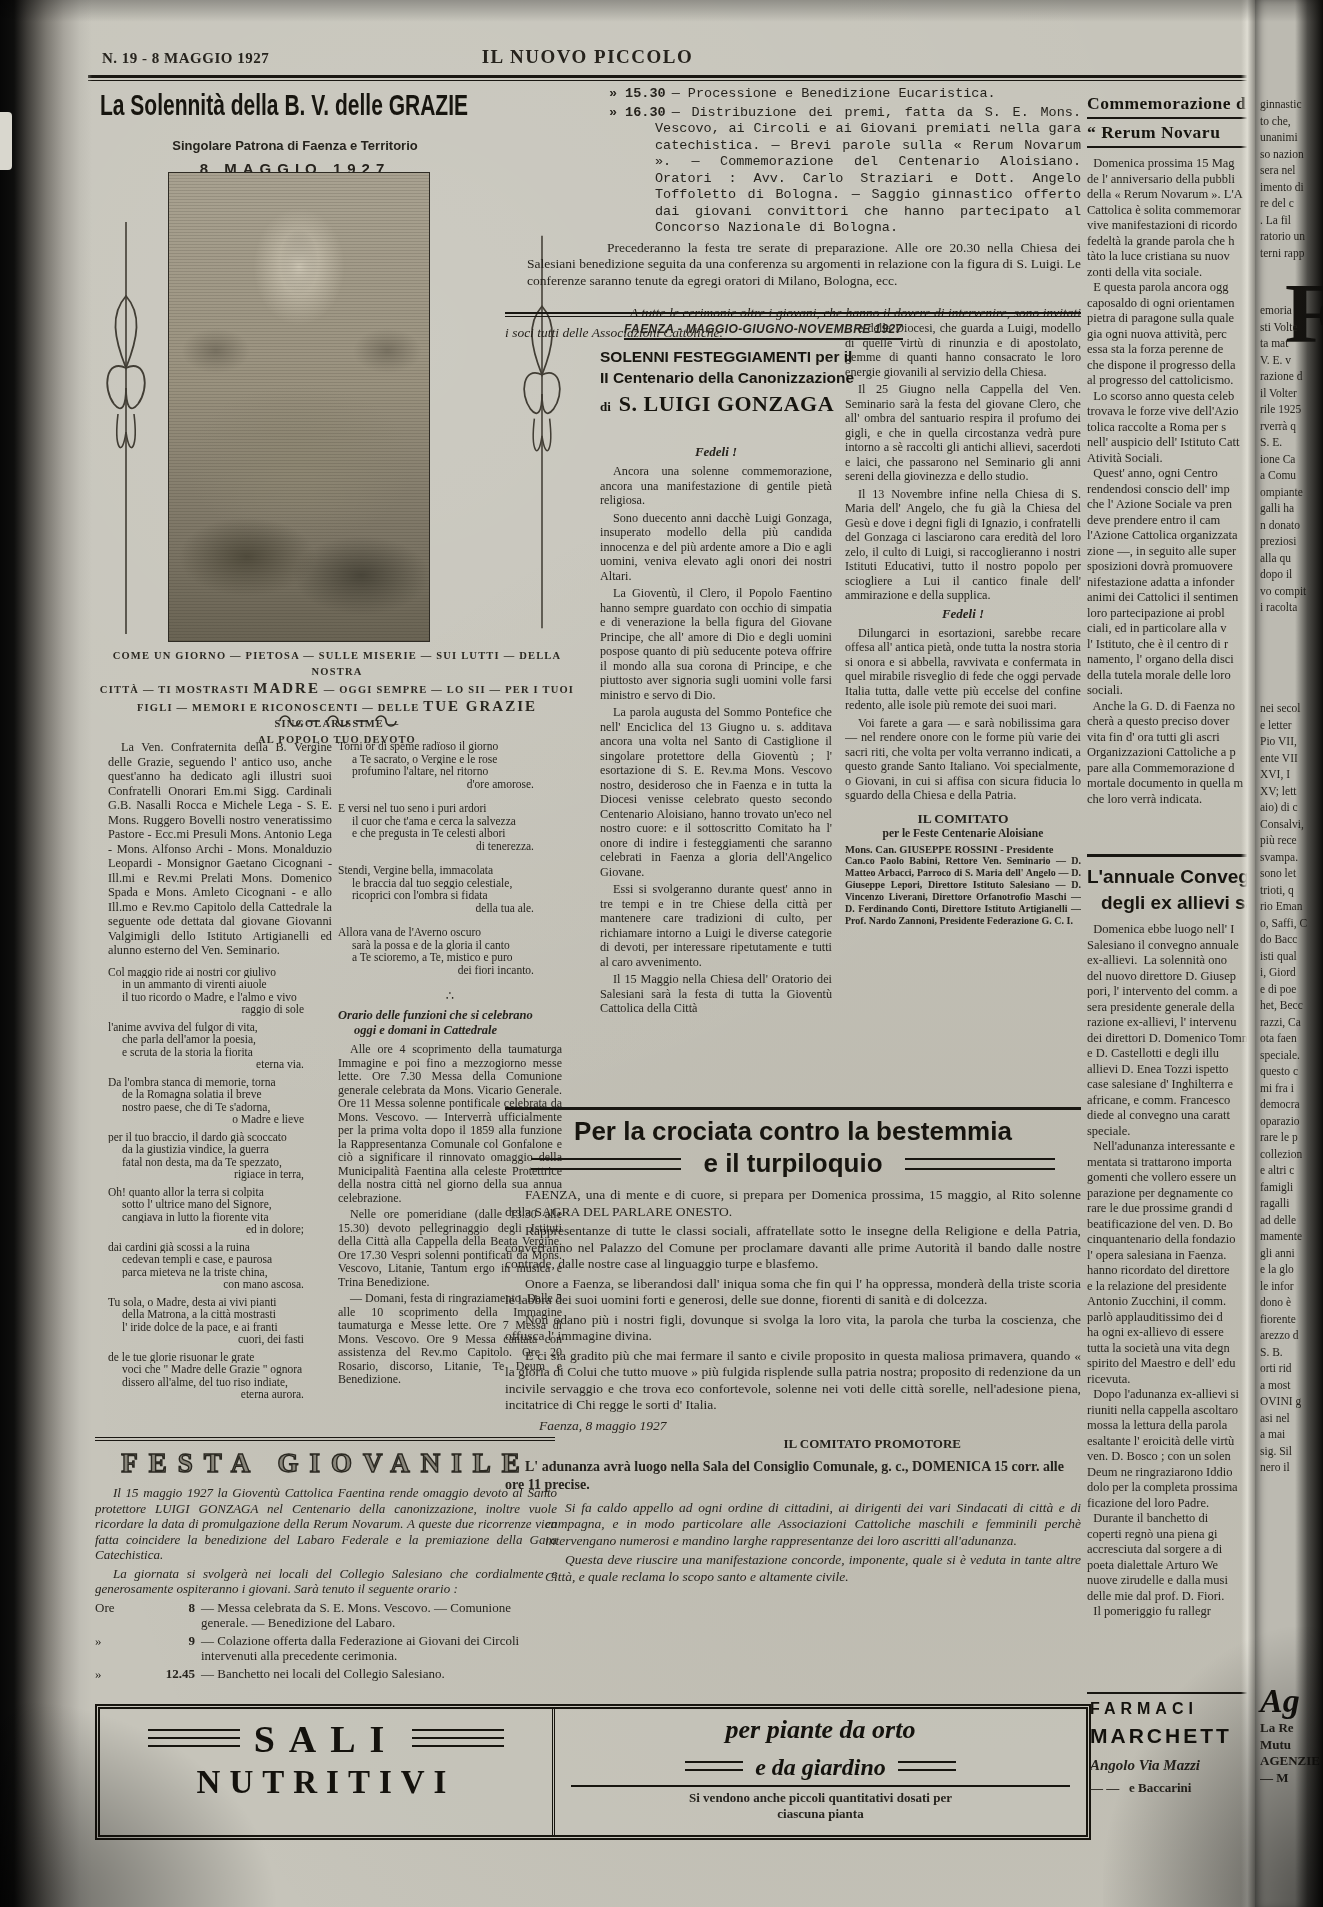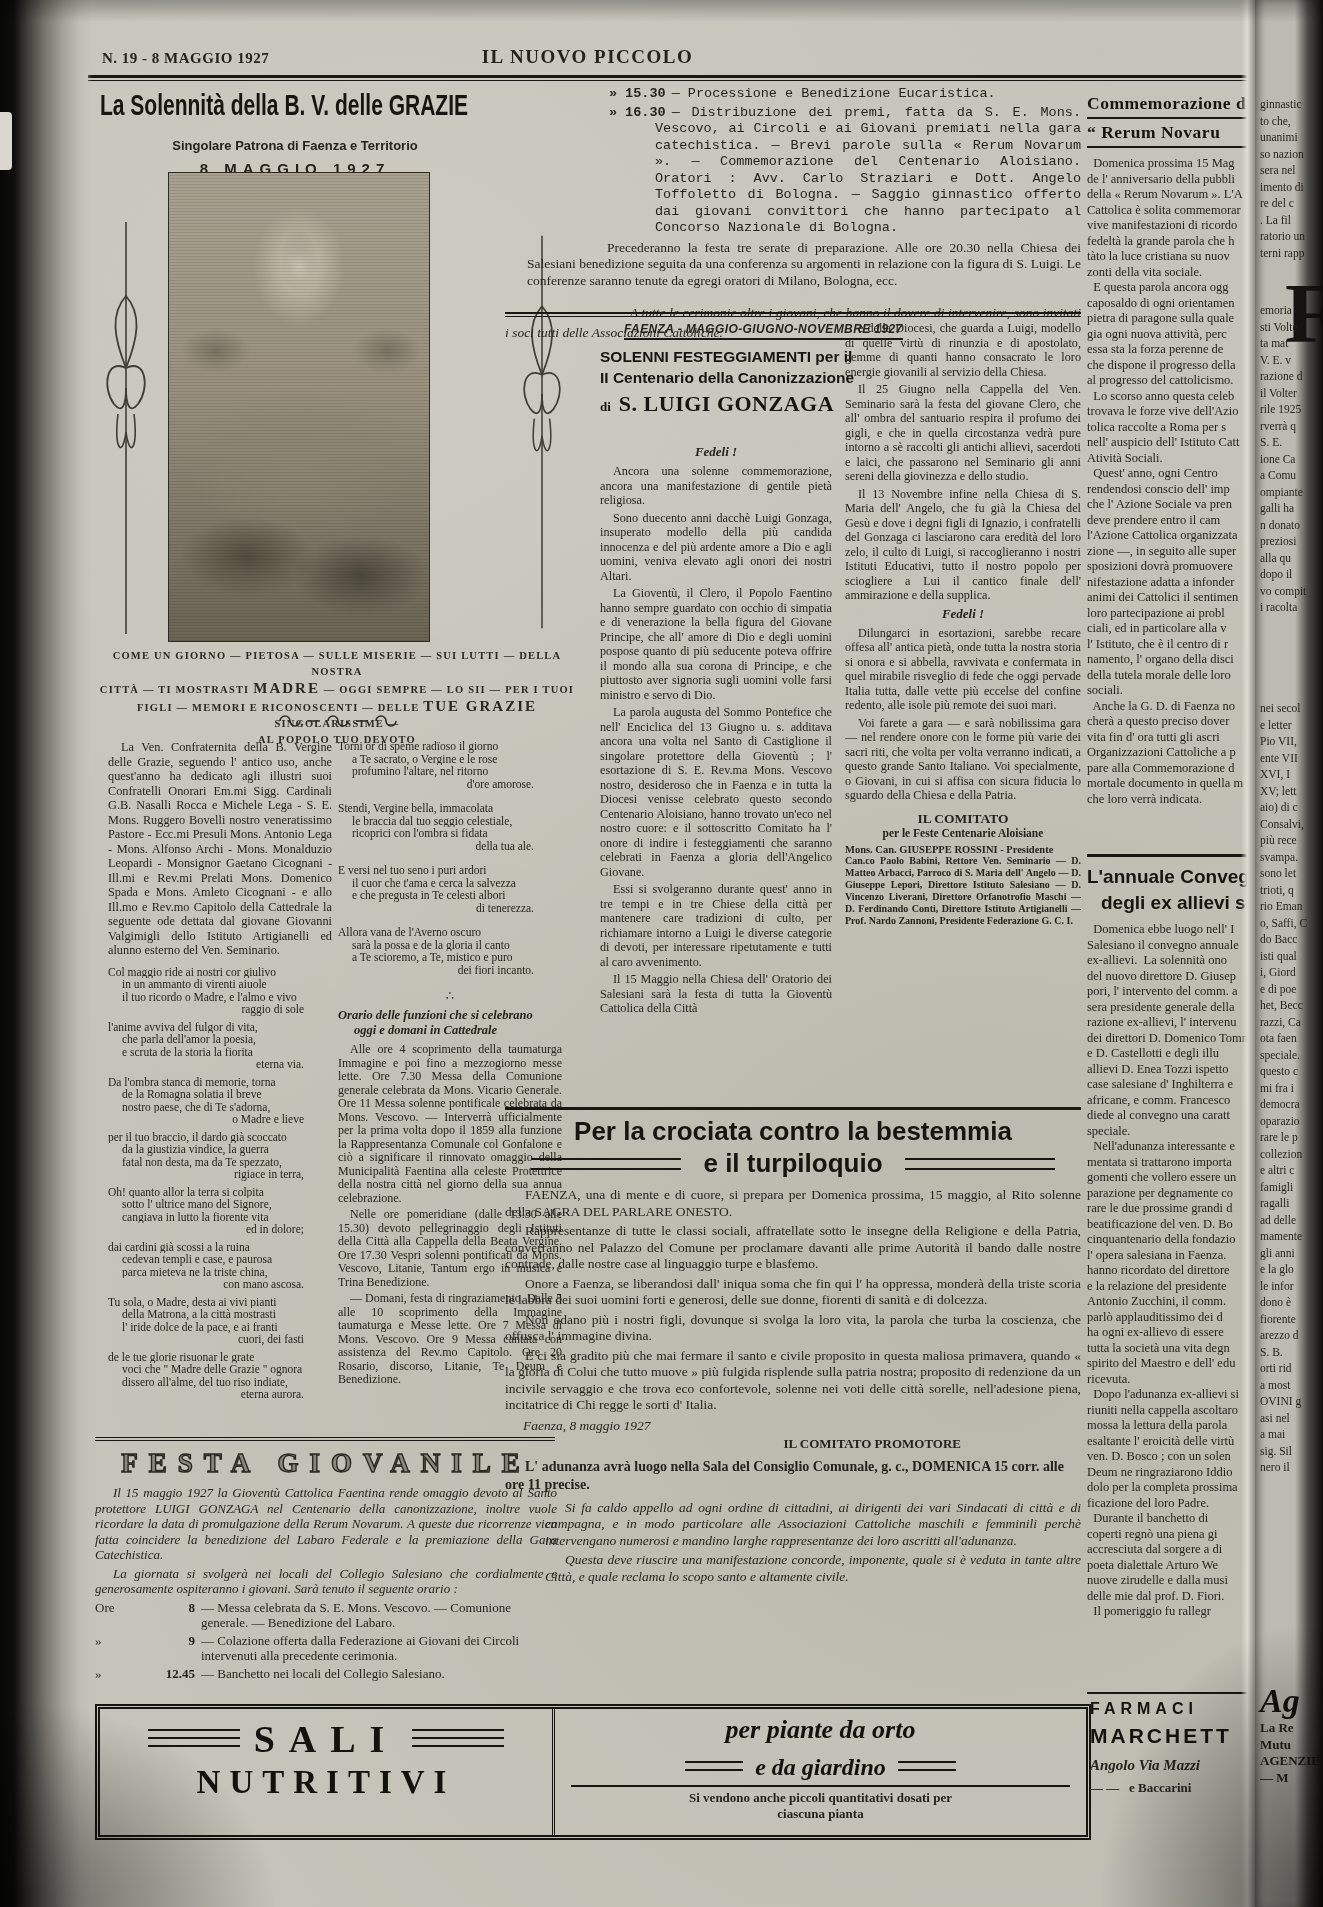--- a/index.html
+++ b/index.html
@@ -105,21 +105,21 @@
   #com-pres{font-weight:bold;font-size:10.5px;}
   #com-members{font-weight:bold;font-size:10px;line-height:12px;text-align:justify;}
   
   #crociata-rule{left:505px;top:1107px;width:576px;border-top:3px solid #191712;}
   #crociata{left:505px;top:1116px;width:576px;height:580px;overflow:hidden;}
   #cro-t1{text-align:center;font-size:26px;font-weight:bold;color:#17150f;line-height:30px;}
   #cro-t2{display:flex;align-items:center;justify-content:center;gap:22px;margin:2px 0 8px;}
   #cro-t2 .txt{font-size:26px;font-weight:bold;color:#17150f;}
   .dblrule{width:150px;height:8px;border-top:2px solid #191712;border-bottom:2px solid #191712;}
   #crociata .para{font-size:13.5px;line-height:16.5px;text-indent:20px;margin-bottom:3px;}
-  #cro-date{font-style:italic;font-size:13.5px;margin:4px 0 0 18px;}
+  #cro-date{font-style:italic;font-size:13.5px;margin:4px 0 0 34px;}
   #cro-sign{font-weight:bold;font-size:13px;text-align:right;padding-right:120px;margin:2px 0 6px;}
   #cro-notice{font-weight:bold;font-size:14px;line-height:18px;text-indent:20px;margin-bottom:6px;}
   .appeal{margin-left:40px;}
   .appeal .para{font-style:italic;font-size:13px;line-height:16px;margin-bottom:4px;}
   
   #rerum{left:1087px;top:92px;width:162px;height:758px;overflow:hidden;}
   .rr-h{white-space:pre;overflow:hidden;font-size:17.5px;font-weight:bold;color:#17150f;
     border-bottom:2px solid #191712;padding:1px 0 3px;margin-bottom:2px;letter-spacing:.5px;}
   .tl{white-space:pre;overflow:hidden;font-size:12.5px;line-height:15.5px;height:15.5px;}
   #rerum .tl-wrap{margin-top:8px;}
@@ -260,30 +260,30 @@
   </div>
   <div class="abs" id="colL2">
     <div>
         <div class="stanza">
           <div class="pl">Torni or di speme radïoso il giorno</div>
           <div class="pl">a Te sacrato, o Vergine e le rose</div>
           <div class="pl">profumino l'altare, nel ritorno</div>
           <div class="pl">d'ore amorose.</div>
         </div>
         <div class="stanza">
+          <div class="pl">E versi nel tuo seno i puri ardori</div>
+          <div class="pl">il cuor che t'ama e cerca la salvezza</div>
+          <div class="pl">e che pregusta in Te celesti albori</div>
+          <div class="pl">di tenerezza.</div>
+        </div>
+        <div class="stanza">
           <div class="pl">Stendi, Vergine bella, immacolata</div>
           <div class="pl">le braccia dal tuo seggio celestiale,</div>
           <div class="pl">ricoprici con l'ombra si fidata</div>
           <div class="pl">della tua ale.</div>
-        </div>
-        <div class="stanza">
-          <div class="pl">E versi nel tuo seno i puri ardori</div>
-          <div class="pl">il cuor che t'ama e cerca la salvezza</div>
-          <div class="pl">e che pregusta in Te celesti albori</div>
-          <div class="pl">di tenerezza.</div>
         </div>
         <div class="stanza">
           <div class="pl">Allora vana de l'Averno oscuro</div>
           <div class="pl">sarà la possa e de la gloria il canto</div>
           <div class="pl">a Te scioremo, a Te, mistico e puro</div>
           <div class="pl">dei fiori incanto.</div>
         </div>
       </div>
     <div id="asterism">∴</div>
     <div class="orario-h">Orario delle funzioni che si celebrano</div>

